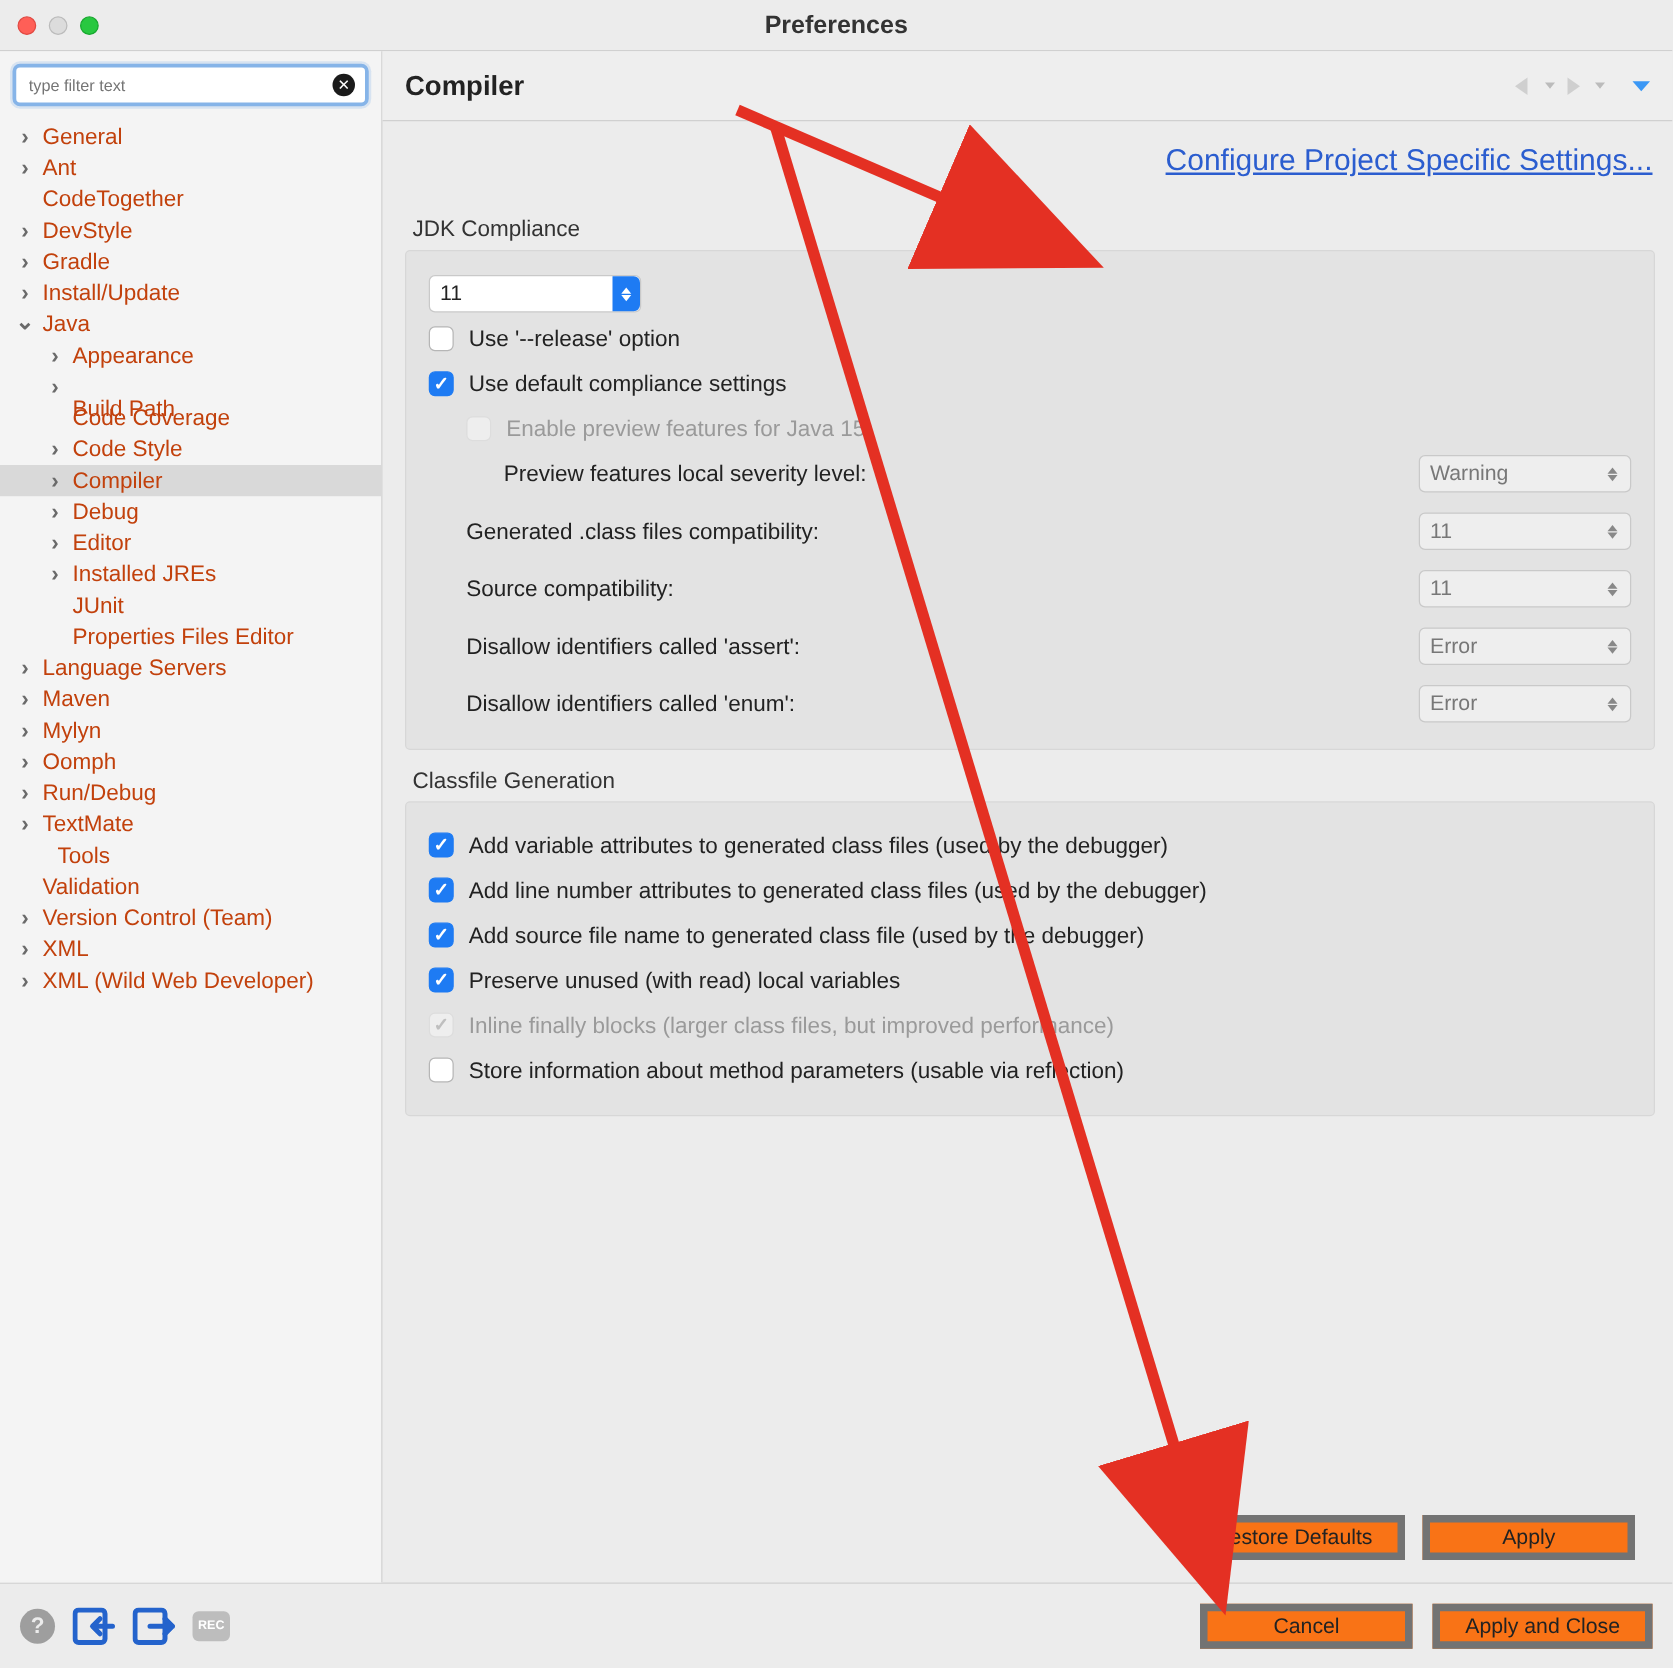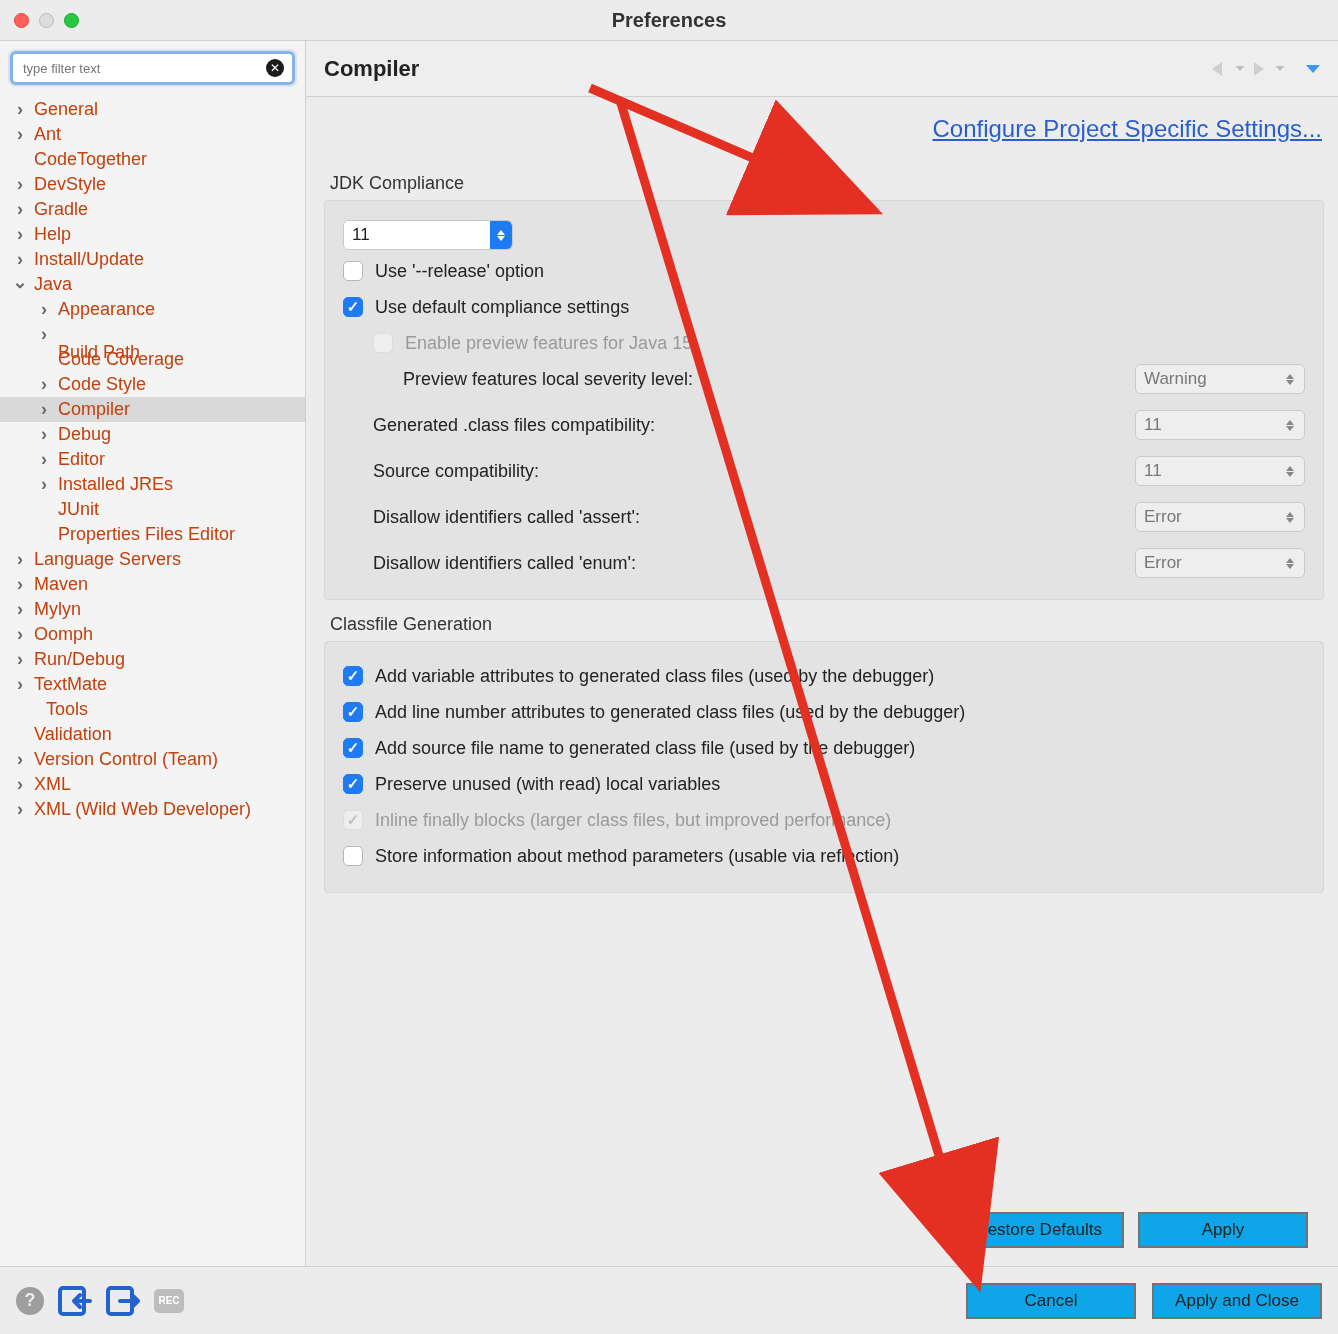--- a/index.html
+++ b/index.html
@@ -55,21 +55,21 @@
   .select { min-width:170px; height:30px; background:#fff; border:1px solid #c9c9c9; border-radius:5px; display:flex; align-items:center; padding:0 8px; font-size:17px; position:relative;}
   .select.dis { background:#eee; color:#777;}
   .select .caret { position:absolute; right:6px; width:16px; height:16px; display:flex; flex-direction:column; align-items:center; justify-content:center; gap:1px;}
   .select .caret .up {width:0;height:0;border-left:4px solid transparent;border-right:4px solid transparent;border-bottom:5px solid #888;}
   .select .caret .down {width:0;height:0;border-left:4px solid transparent;border-right:4px solid transparent;border-top:5px solid #888;}
   .select.primary .caret-box { position:absolute; right:0; top:0; bottom:0; width:22px; background:#1e7bf3; border-radius:0 5px 5px 0; display:flex; flex-direction:column; align-items:center; justify-content:center; gap:1px;}
   .select.primary .caret-box .up {width:0;height:0;border-left:4px solid transparent;border-right:4px solid transparent;border-bottom:5px solid #fff;}
   .select.primary .caret-box .down {width:0;height:0;border-left:4px solid transparent;border-right:4px solid transparent;border-top:5px solid #fff;}
   
   .inner-buttons { display:flex; justify-content:flex-end; gap:14px; padding:0 16px 8px 0; margin-top:auto;}
-  .btn { height:36px; padding:0 20px; background:#0ea5e9; border:2px solid #737373; font-size:17px; color:#222; display:flex; align-items:center; justify-content:center; min-width:100px;}
+  .btn { height:36px; padding:0 20px; background:#f97316; border:6px solid #737373; font-size:17px; color:#222; display:flex; align-items:center; justify-content:center; min-width:100px;}
   .content-inner { display:flex; flex-direction:column; height:100%;}
   
   .footer { height:68px; border-top:1px solid #d0d0d0; background:#ececec; display:flex; align-items:center; padding:0 16px;}
   .footer-left { display:flex; align-items:center; gap:14px;}
   .help-circle { width:28px;height:28px;border-radius:50%;background:#9e9e9e;color:#ececec;display:flex;align-items:center;justify-content:center;font-weight:700;font-size:18px;}
   .ficon { color:#2463cc; }
   .rec { width:30px;height:24px;border-radius:5px;background:#bdbdbd;color:#fff;font-size:10px;font-weight:700;display:flex;align-items:center;justify-content:center;}
   .footer-spacer { flex:1;}
   .footer-buttons { display:flex; gap:16px;}
   .footer-buttons .btn { min-width:170px;}
@@ -109,24 +109,20 @@
           <span class="spacer"></span>
           <span style="margin-left: 6px;">CodeTogether</span>
         </div>
         <div class="node">
           <span class="arrow right"></span>
           <span style="margin-left: 6px;">DevStyle</span>
         </div>
         <div class="node">
           <span class="arrow right"></span>
           <span style="margin-left: 6px;">Gradle</span>
-        </div>
-        <div class="node">
-          <span class="arrow right"></span>
-          <span style="margin-left: 6px;">Help</span>
         </div>
         <div class="node">
           <span class="arrow right"></span>
           <span style="margin-left: 6px;">Install/Update</span>
         </div>
         <div class="node">
           <span class="arrow down"></span>
           <span style="margin-left: 6px;">Java</span>
         </div>
         <div class="node depth1">

